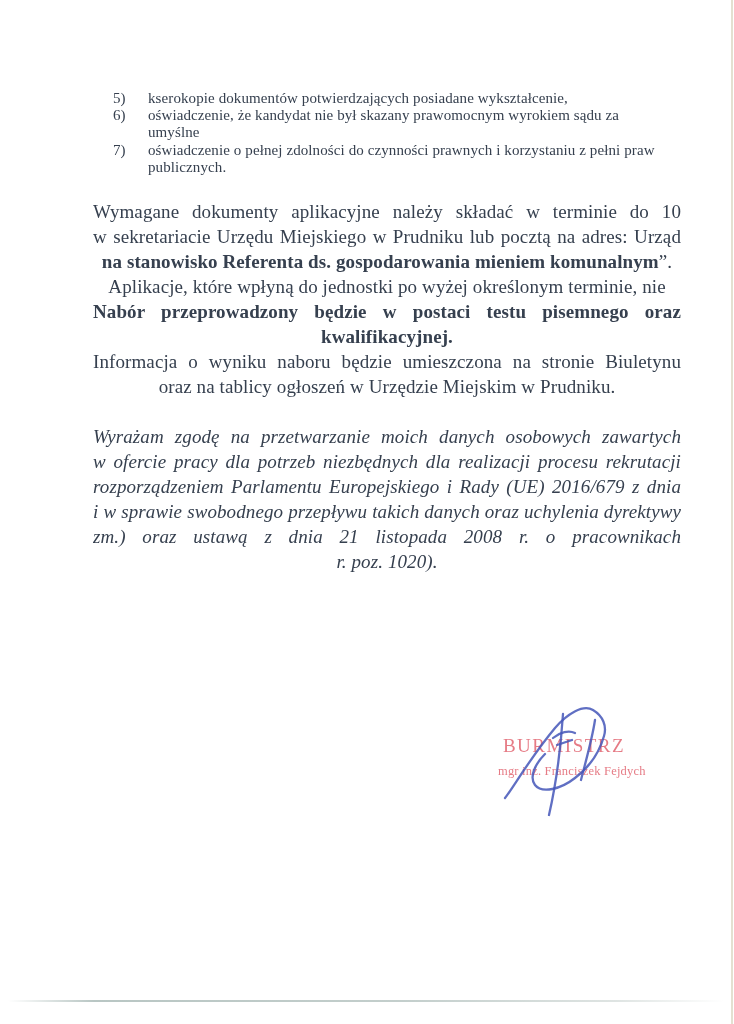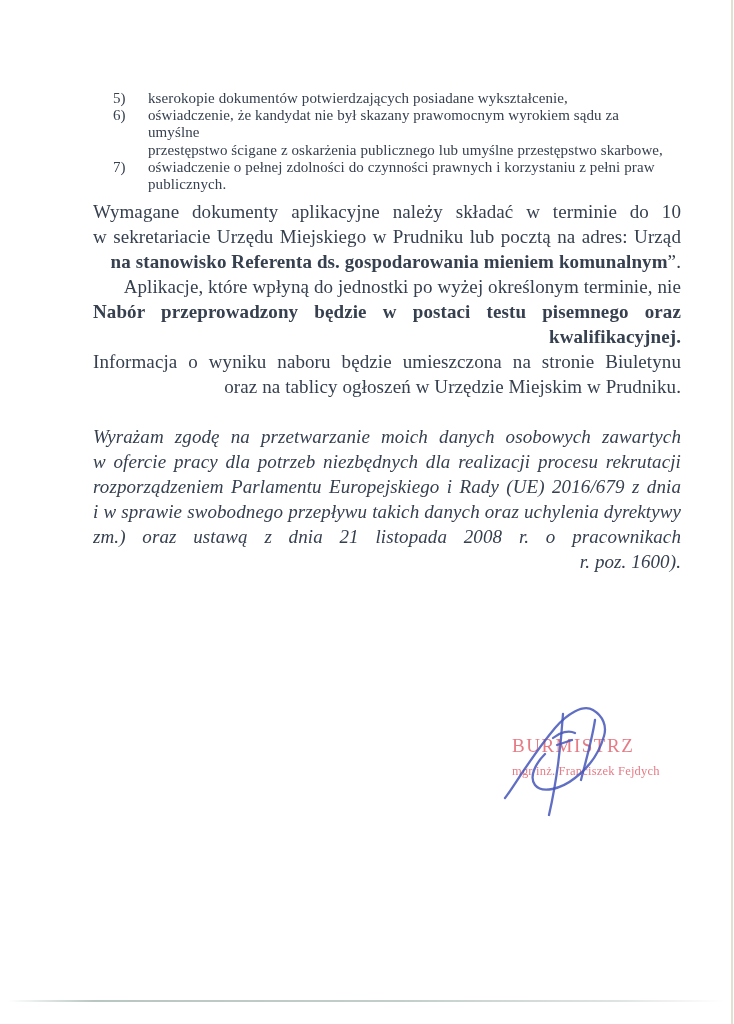--- a/index.html
+++ b/index.html
@@ -19,28 +19,28 @@
         font-size:15px;line-height:17.2px;letter-spacing:0.1px;}
   .list-row{display:flex;}
   .list-num{flex:0 0 35px;}
   .list-text{flex:1;}
 
   
   .paras{position:absolute;left:93px;top:199px;width:588px;
          font-size:19px;line-height:25px;letter-spacing:0.1px;}
   .para{margin:0;}
   .para.gap-before{margin-top:25px;}
-  .line{height:25px;overflow:hidden;text-align:right;}
+  .line{height:25px;overflow:hidden;text-align:center;}
   .line.j{text-align:justify;text-align-last:justify;}
   .line span.b{font-weight:bold;}
   .line span.i{font-style:italic;}
 
   
-  .sig{position:absolute;left:498px;top:735px;width:132px;text-align:left;
-       color:var(--stamp);margin-left:14px;}
+  .sig{position:absolute;left:498px;top:735px;width:132px;text-align:center;
+       color:var(--stamp);}
   .stamp-title{font-size:19px;letter-spacing:1.5px;font-weight:normal;opacity:0.92;}
   .stamp-name{font-size:12.5px;letter-spacing:0.2px;margin-top:7px;white-space:nowrap;opacity:0.92;}
 
   
   .sig-svg{position:absolute;left:485px;top:700px;width:150px;height:125px;}
   .sig-svg path{fill:none;stroke:var(--sig);stroke-width:2.3;
                 stroke-linecap:round;opacity:0.85;}
 
   
   .scan-line-bottom{position:absolute;left:8px;top:1000px;width:716px;height:2px;
@@ -57,24 +57,20 @@
 <div class="page">
 
   <div class="list">
       <div class="list-row">
         <span class="list-num">5)</span>
         <span class="list-text">kserokopie dokumentów potwierdzających posiadane wykształcenie,</span>
       </div>
       <div class="list-row">
         <span class="list-num">6)</span>
         <span class="list-text">oświadczenie, że kandydat nie był skazany prawomocnym wyrokiem sądu za umyślne</span>
-      </div>
-      <div class="list-row">
-        <span class="list-num"></span>
-        <span class="list-text">przestępstwo ścigane z oskarżenia publicznego lub umyślne przestępstwo skarbowe,</span>
       </div>
       <div class="list-row">
         <span class="list-num">7)</span>
         <span class="list-text">oświadczenie o pełnej zdolności do czynności prawnych i korzystaniu z pełni praw</span>
       </div>
       <div class="list-row">
         <span class="list-num"></span>
         <span class="list-text">publicznych.</span>
       </div>
     </div>
@@ -95,21 +91,21 @@
       <div class="para">
         <div class="line j"><span>Informacja o wyniku naboru będzie umieszczona na stronie Biuletynu Informacji Publicznej</span></div>
         <div class="line"><span>oraz na tablicy ogłoszeń w Urzędzie Miejskim w Prudniku.</span></div>
       </div>
       <div class="para gap-before">
         <div class="line j"><span class="i">Wyrażam zgodę na przetwarzanie moich danych osobowych zawartych</span></div>
         <div class="line j"><span class="i">w ofercie pracy dla potrzeb niezbędnych dla realizacji procesu rekrutacji zgodnie z</span></div>
         <div class="line j"><span class="i">rozporządzeniem Parlamentu Europejskiego i Rady (UE) 2016/679 z dnia 21 kwietnia 2016 r.</span></div>
         <div class="line j"><span class="i">i w sprawie swobodnego przepływu takich danych oraz uchylenia dyrektywy 95/46/WE</span></div>
         <div class="line j"><span class="i">zm.) oraz ustawą z dnia 21 listopada 2008 r. o pracownikach samorządowych (Dz. U. z 2018</span></div>
-        <div class="line"><span class="i">r. poz. 1600).</span></div>
+        <div class="line"><span class="i">r. poz. 1020).</span></div>
       </div>
     </div>
 
   <div class="sig">
     <div class="stamp-title">BURMISTRZ</div>
     <div class="stamp-name">mgr inż. Franciszek Fejdych</div>
   </div>
 
   <svg class="sig-svg" viewBox="0 0 150 125" aria-hidden="true">
     <path d="M 20 98 C 28 88, 45 58, 70 28 C 82 14, 98 4, 108 10 C 118 16, 122 26, 119 36 C 114 54, 103 68, 90 78 C 76 89, 57 94, 50 85 C 44 77, 50 64, 60 54"></path>

